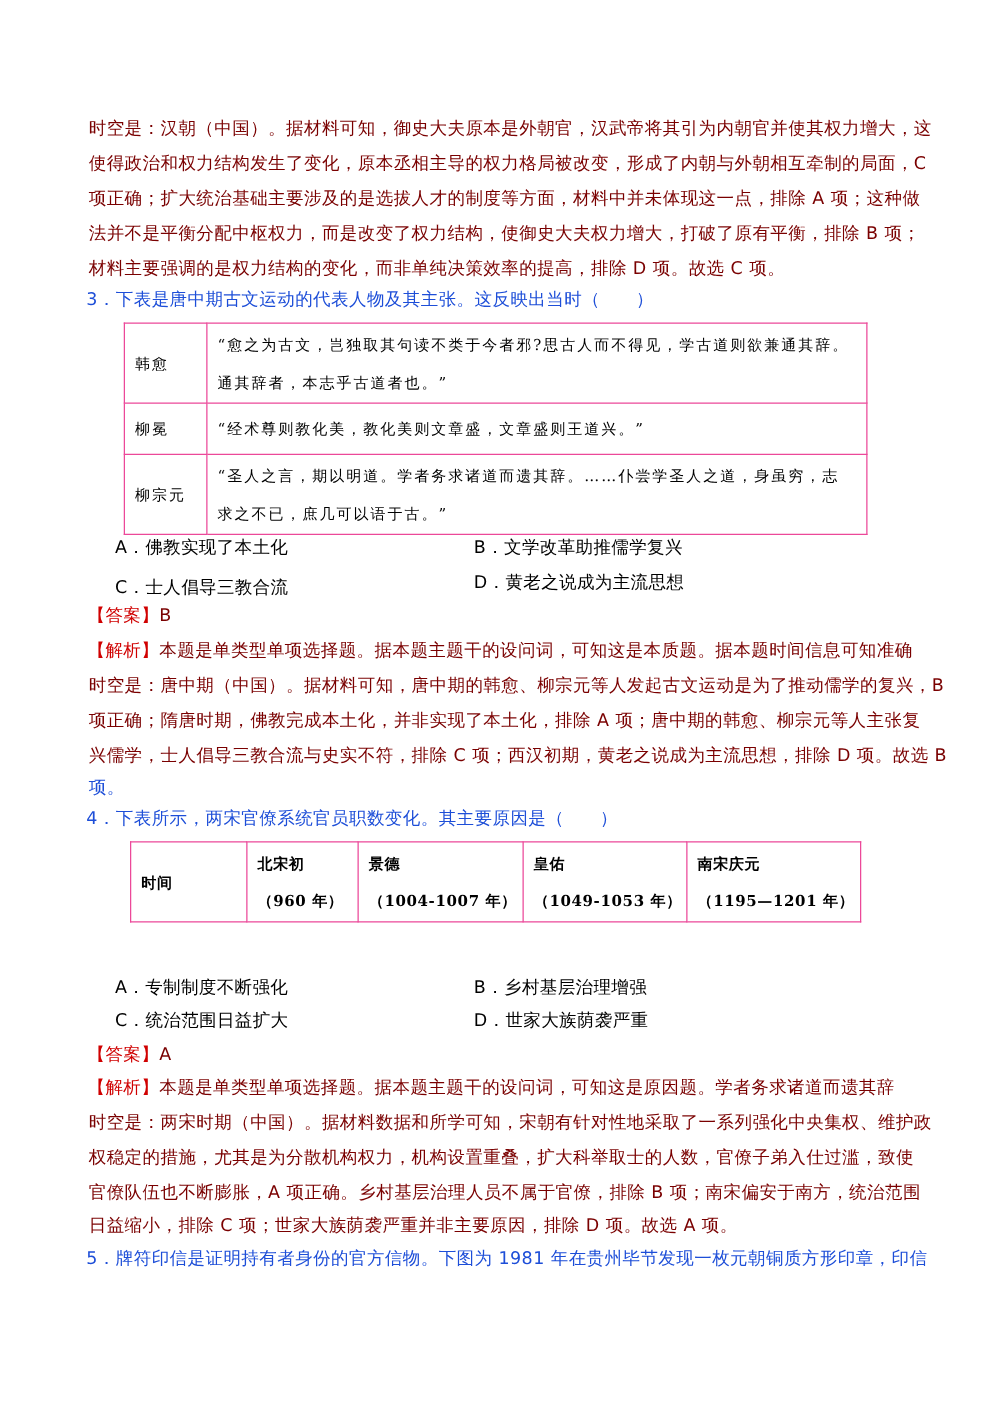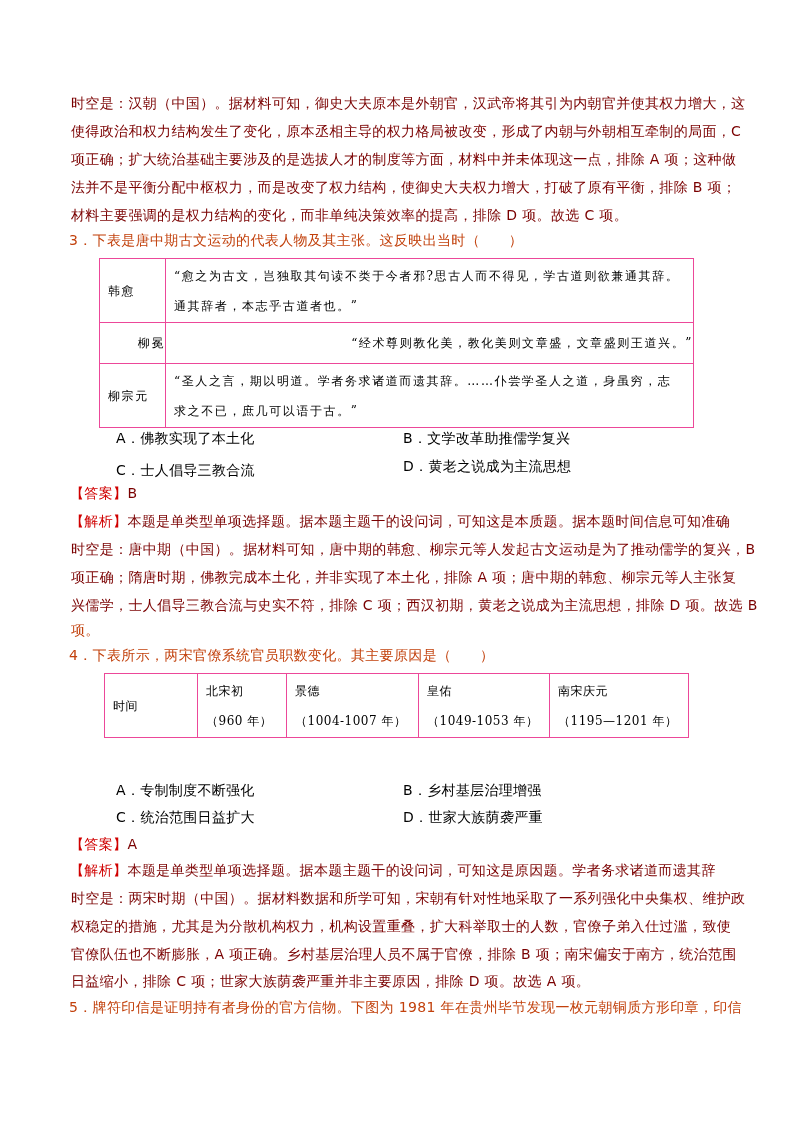--- a/index.html
+++ b/index.html
@@ -9,39 +9,39 @@
     color: #000;
   }
   .page { position: absolute; left: 0; top: 0; width: 742px; height: 1123px; }
   .line {
     position: absolute; left: 71px; width: 660px;
     font-size: 14px; line-height: 20px; white-space: nowrap;
     letter-spacing: 0.35px;
   }
   .red { color: #7a0000; }
   .label-red { color: #d00000; }
-  .black { color: #c2410c; }
-  .opt { position: absolute; font-size: 14px; line-height: 20px; white-space: nowrap; letter-spacing: 0.3px; margin-left: 24px; }
+  .black { color: #1d4ed8; }
+  .opt { position: absolute; font-size: 14px; line-height: 20px; white-space: nowrap; letter-spacing: 0.3px; }
 
   table.t {
     position: absolute; border-collapse: collapse;
     font-family: "DejaVu Serif", "Liberation Serif", serif;
     font-size: 12px; color: #000;
   }
   table.t td { border: 1px solid #ec4899; padding: 0 0 0 8px; vertical-align: middle; }
   .cellline { display: block; line-height: 30px; white-space: nowrap; letter-spacing: 1.6px; }
   #t1 { left: 99px; top: 258px; width: 595px; }
   #t1 col.c1 { width: 66px; }
   #t1 tr.r1 td { height: 63px; }
-  #t1 tr.r2 td { height: 40px; text-align: right; }
+  #t1 tr.r2 td { height: 40px; }
   #t1 tr.r3 td { height: 63px; }
   #t2 { left: 104px; top: 673px; width: 585px; }
   #t2 tr.r1 td { height: 63px; }
   #t2 tr.r2 td { height: 41px; }
-  #t2 td { padding-left: 8px; }
+  #t2 td { padding-left: 8px; font-weight: bold; }
   #t2 .cellline { line-height: 30px; letter-spacing: 0.5px; }
 </style>
 </head>
 <body>
 
 <div class="page">
 
   <div>
     <div class="line red" style="top:93px">时空是：汉朝（中国）。据材料可知，御史大夫原本是外朝官，汉武帝将其引为内朝官并使其权力增大，这</div>
     <div class="line red" style="top:121px">使得政治和权力结构发生了变化，原本丞相主导的权力格局被改变，形成了内朝与外朝相互牵制的局面，C</div>

